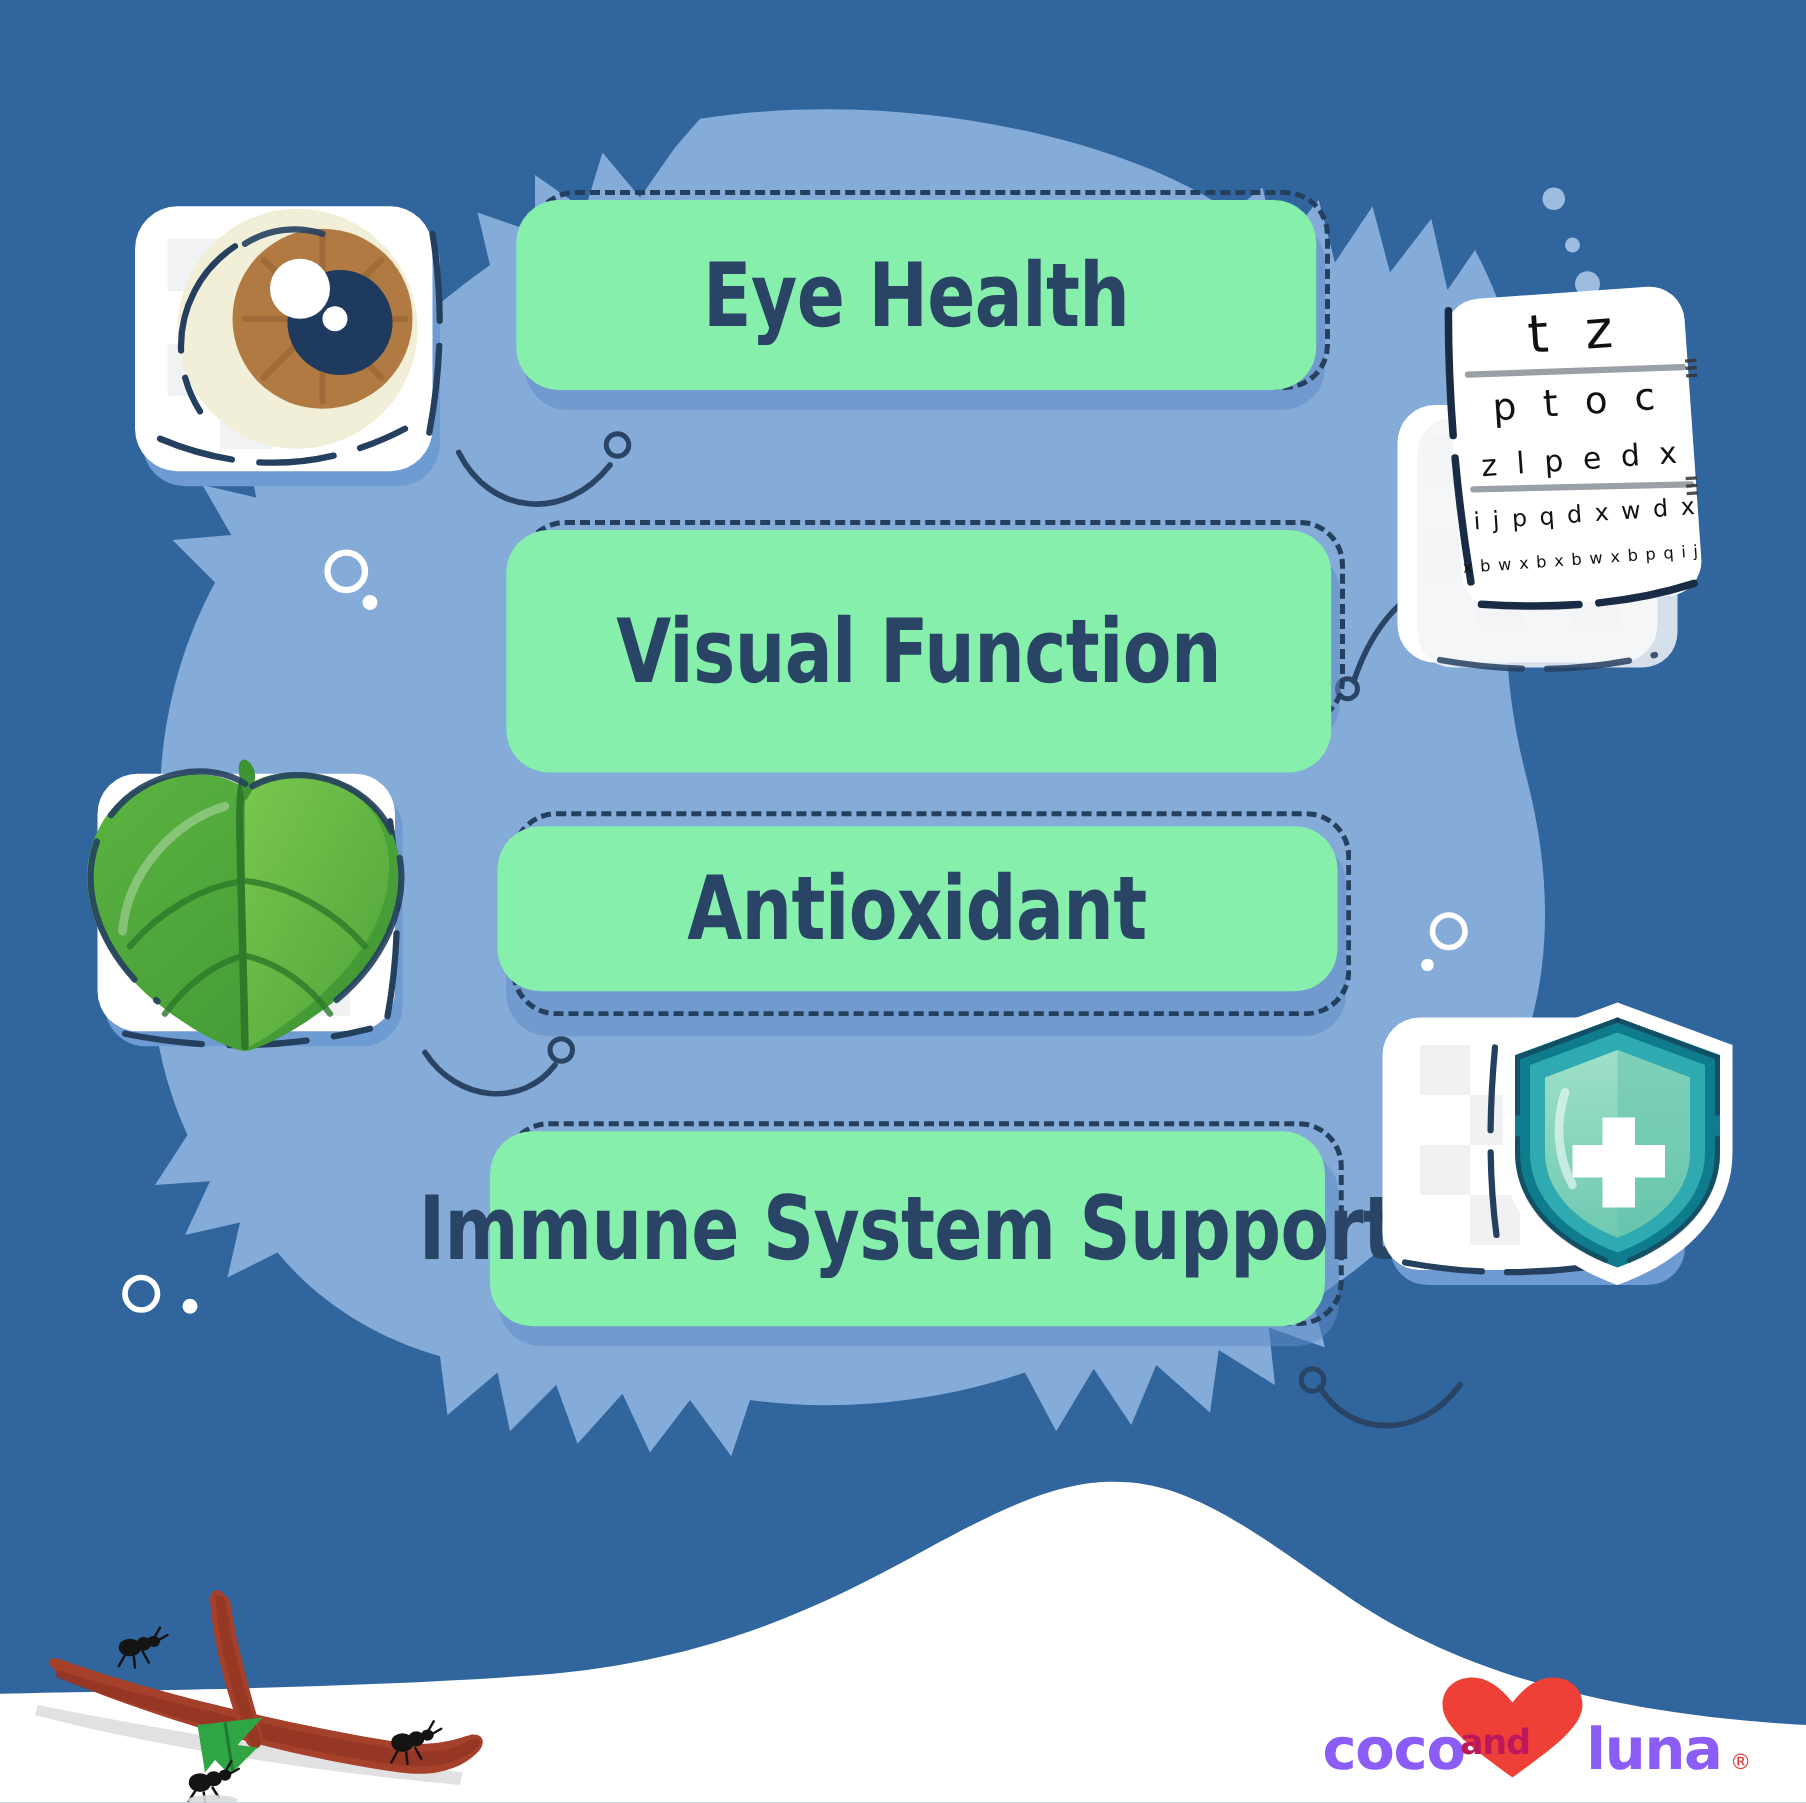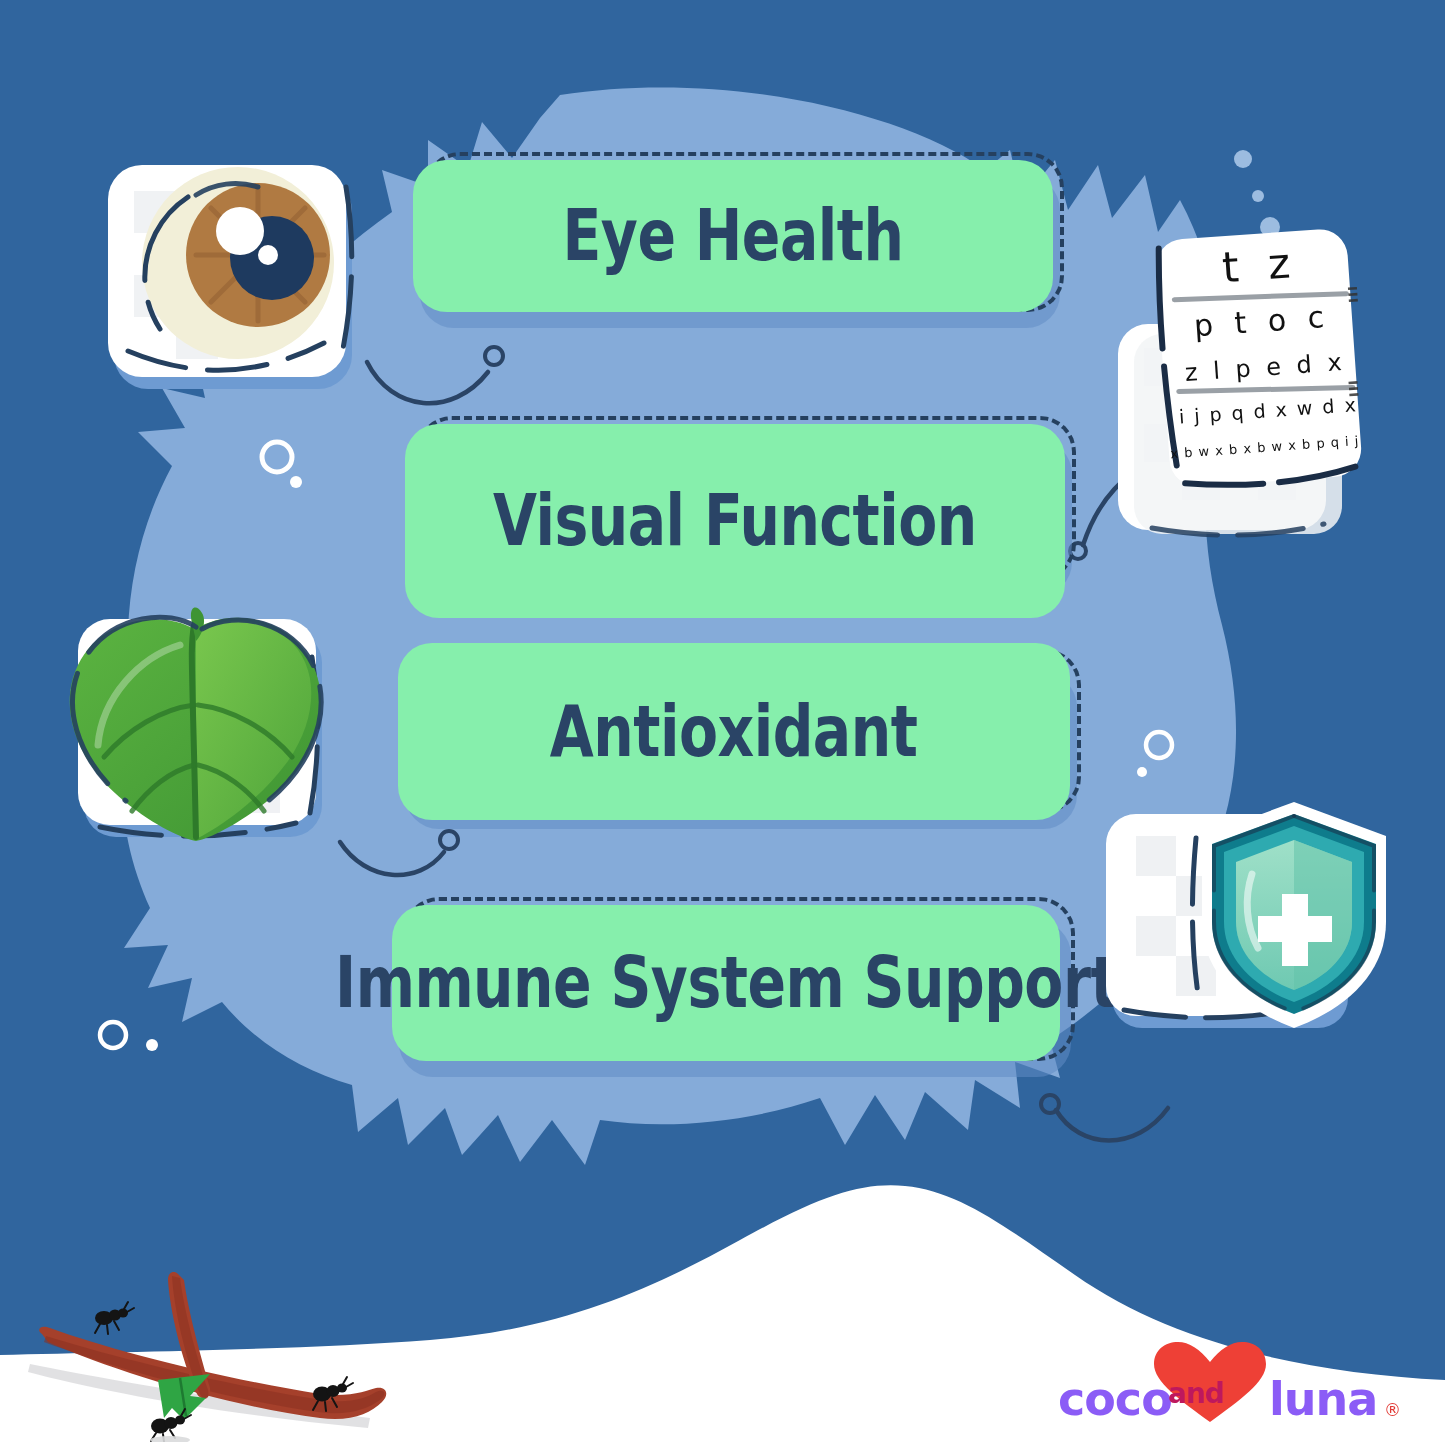--- a/index.html
+++ b/index.html
@@ -55,21 +55,21 @@
   .pill1{left:413px;top:160px;width:640px;height:152px;}
   .pill1-o{left:424px;top:152px;width:640px;height:160px;}
   .pill1-s{left:420px;top:176px;width:640px;height:152px;}
   .pill1 .label{font-size:58px;}
 
   .pill2{left:405px;top:424px;width:660px;height:194px;}
   .pill2-o{left:416px;top:416px;width:660px;height:164px;}
   .pill2-s{left:412px;top:440px;width:660px;height:156px;}
   .pill2 .label{font-size:58px;}
 
-  .pill3{left:398px;top:643px;width:672px;height:177px;}
+  .pill3{left:398px;top:661px;width:672px;height:132px;}
   .pill3-o{left:409px;top:649px;width:672px;height:164px;}
   .pill3-s{left:405px;top:673px;width:672px;height:156px;}
   .pill3 .label{font-size:58px;}
 
   .pill4{left:392px;top:905px;width:668px;height:156px;}
   .pill4-o{left:403px;top:897px;width:672px;height:164px;}
   .pill4-s{left:399px;top:921px;width:672px;height:156px;}
   .pill4 .label{font-size:58px;}
 
   

